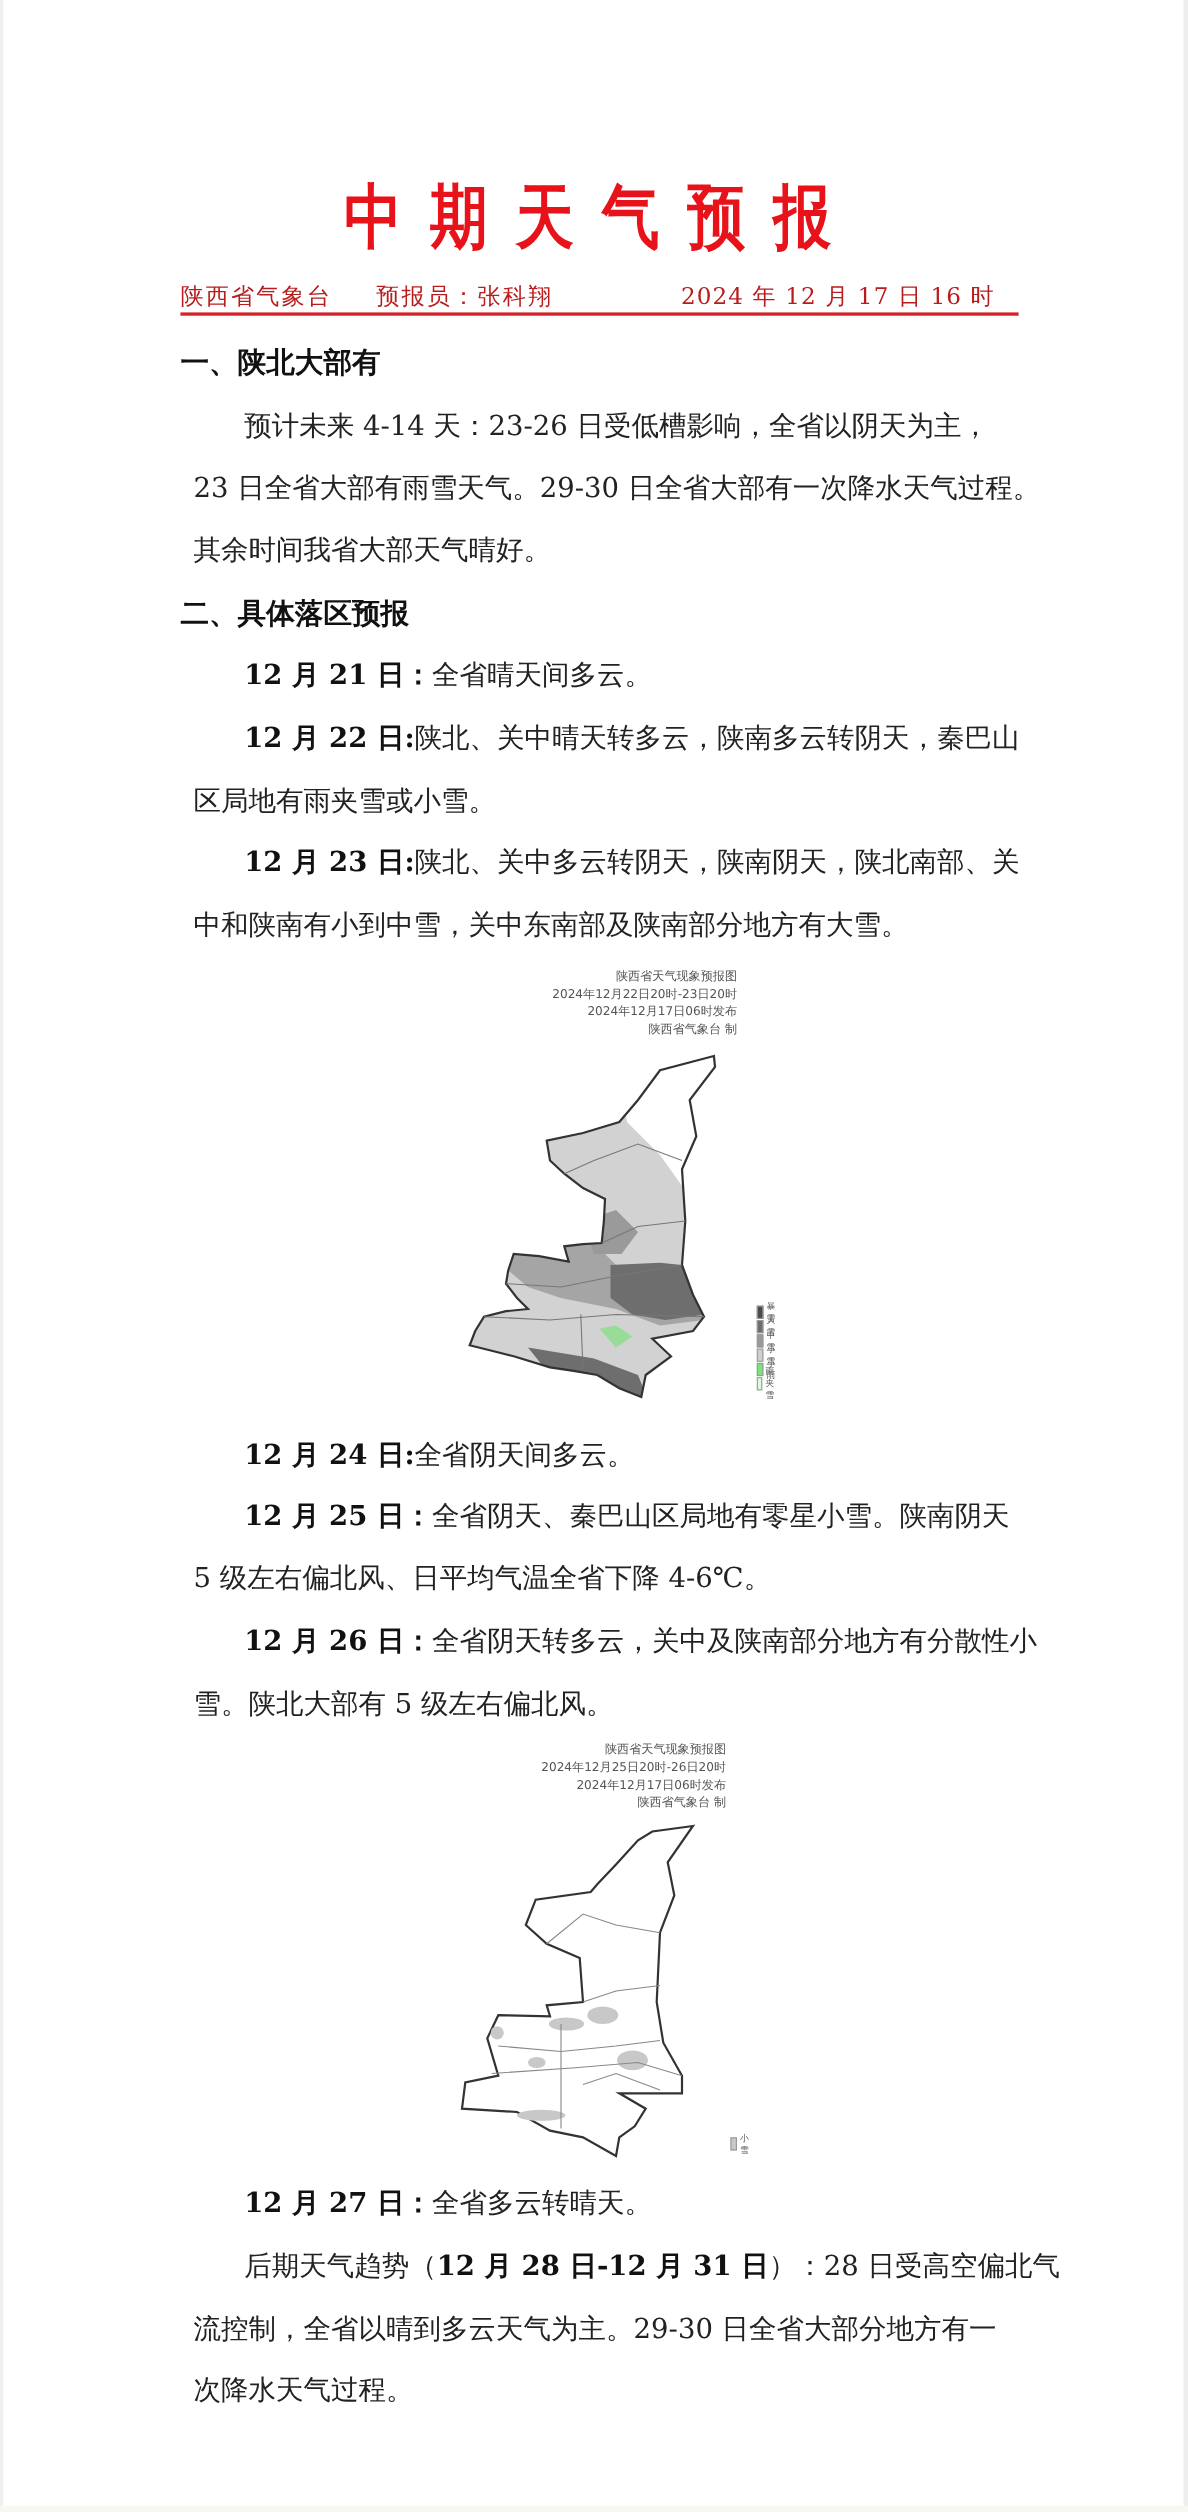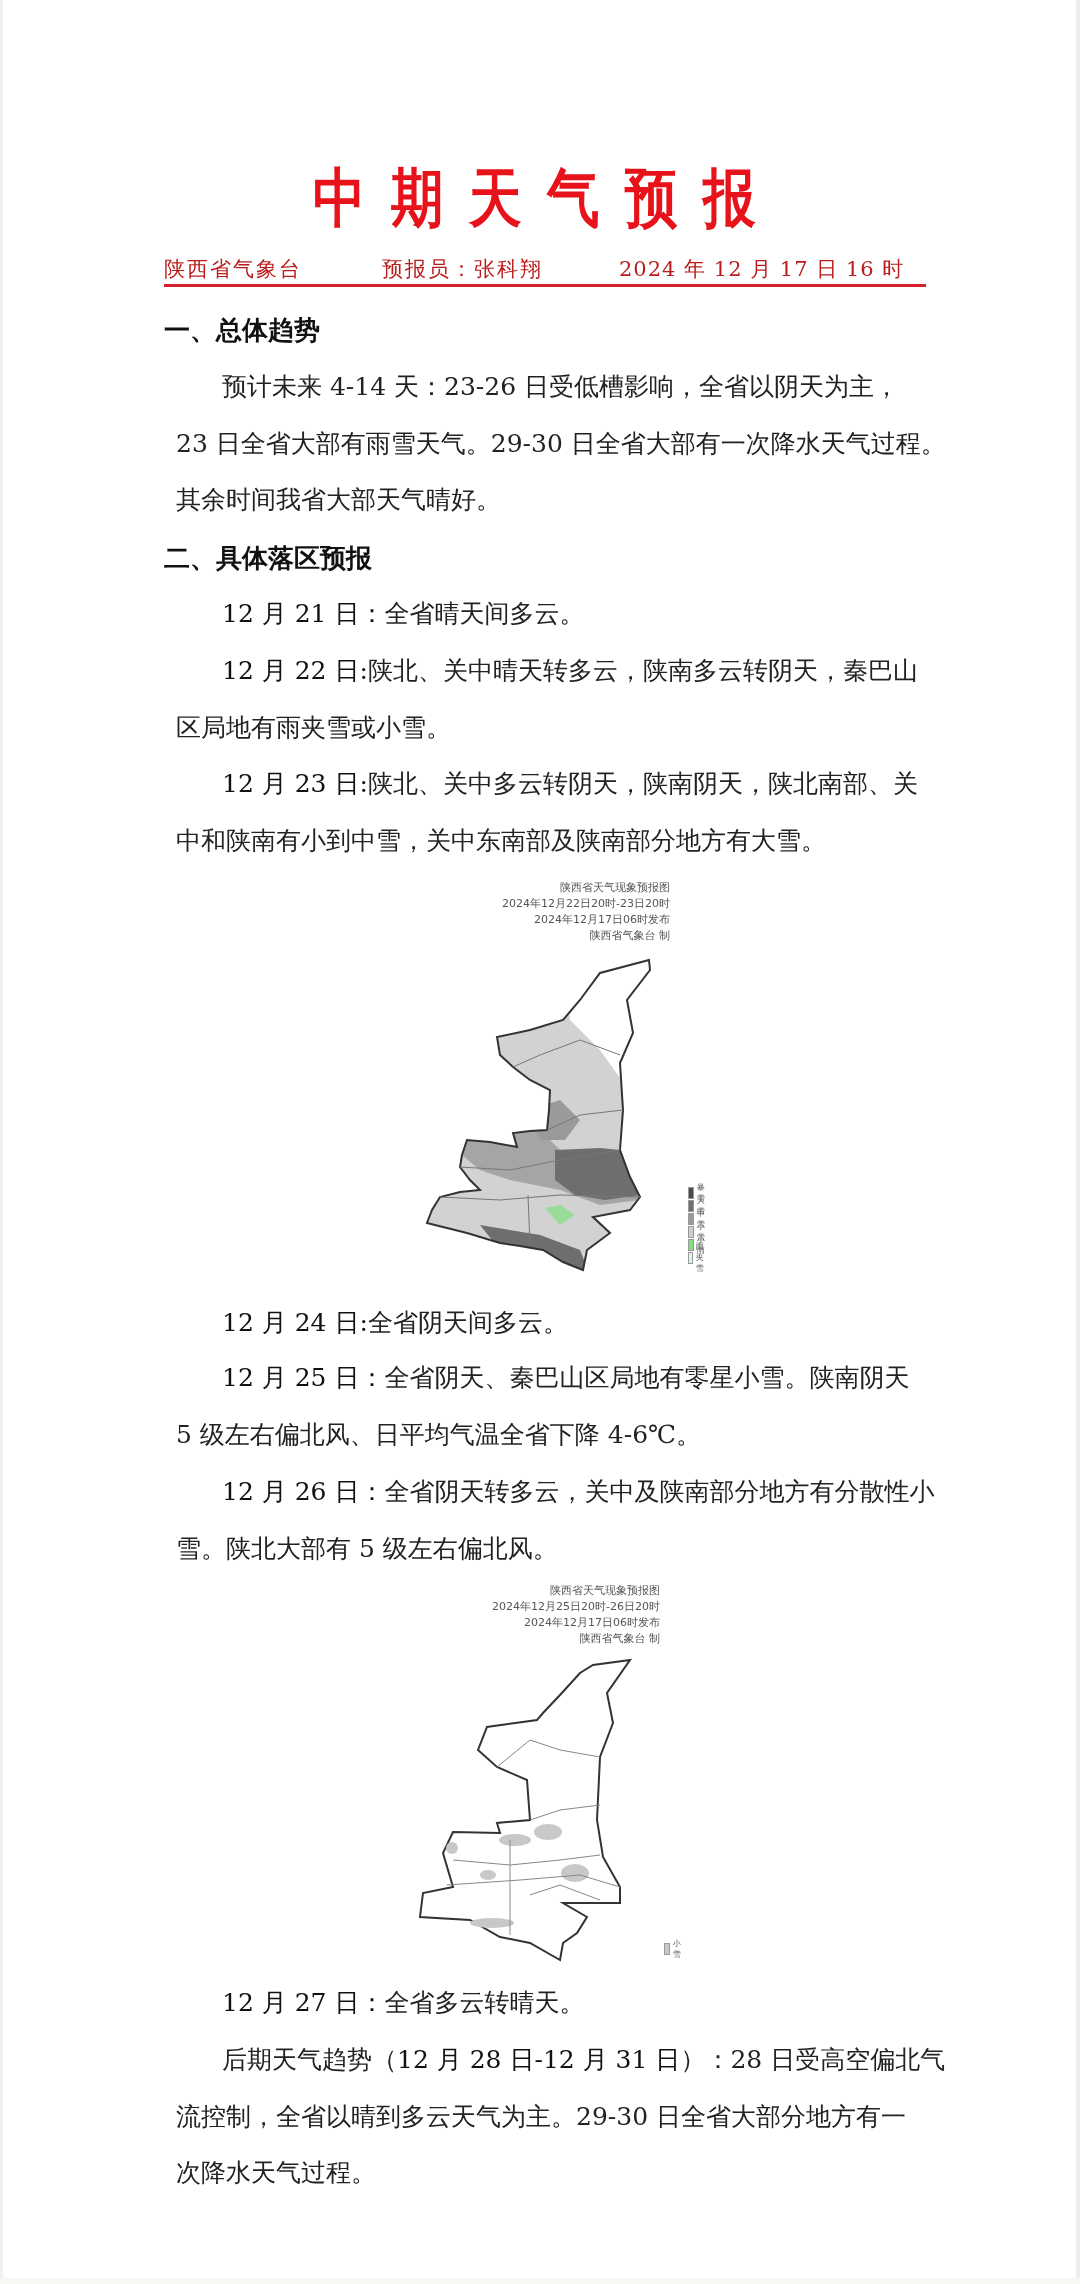--- a/index.html
+++ b/index.html
@@ -19,33 +19,33 @@
   }
   .title span { display: inline-block; transform: scaleX(0.82); }
 
   .meta-line {
     position: absolute; left: 164px; width: 762px; top: 254px; height: 30px;
     border-bottom: 3px solid #d4222a;
     font-family: "DejaVu Serif", serif; font-size: 21px; line-height: 30px;
     color: #b91c1c; transform-origin: left;
   }
   .meta-line .org { position: absolute; left: 0; top: 0; letter-spacing: 2px; }
-  .meta-line .forecaster { position: absolute; left: 178px; top: 0; letter-spacing: 2px; margin-left: 40px; }
+  .meta-line .forecaster { position: absolute; left: 178px; top: 0; letter-spacing: 2px; }
   .meta-line .date { position: absolute; left: 455px; top: 0; letter-spacing: 1px; }
 
   .h1 {
     position: absolute; left: 164px; font-family: "DejaVu Sans", sans-serif;
     font-weight: bold; font-size: 26px; line-height: 34px; color: #111;
   }
   .p {
     position: absolute; left: 176px; width: 780px;
     font-size: 25px; line-height: 34px; color: #222; white-space: nowrap;
   }
   .p.indent { left: 222px; }
-  .p .lead { font-weight: normal; color: #111; }
+  .p .lead { font-weight: bold; color: #111; }
 
   .map-box { position: absolute; }
   .map-caption {
     position: absolute; width: 300px; text-align: right;
     font-family: "DejaVu Sans", sans-serif; font-size: 11px; line-height: 16px; color: #555;
   }
   svg { position: absolute; overflow: visible; }
   .legend { position: absolute; font-family: "DejaVu Sans", sans-serif; font-size: 8px; color: #555; }
   .legend .row { display: flex; align-items: center; height: 13px; }
   .legend .sw { width: 8px; height: 12px; margin-right: 3px; border: 1px solid #999; box-sizing: border-box; }
@@ -60,21 +60,21 @@
 <div class="title">
   <span>中</span><span>期</span><span>天</span><span>气</span><span>预</span><span>报</span>
 </div>
 
 <div class="meta-line">
   <span class="org">陕西省气象台</span>
   <span class="forecaster">预报员：张科翔</span>
   <span class="date">2024 年 12 月 17 日 16 时</span>
 </div>
 
-<div class="h1" style="top:313px">一、总体趋势</div>
+<div class="h1" style="top:313px">一、陕北大部有</div>
 <div class="p indent" style="top:370px">预计未来 4-14 天：23-26 日受低槽影响，全省以阴天为主，</div>
 <div class="p" style="top:427px">23 日全省大部有雨雪天气。29-30 日全省大部有一次降水天气过程。</div>
 <div class="p" style="top:483px">其余时间我省大部天气晴好。</div>
 
 <div class="h1" style="top:541px">二、具体落区预报</div>
 
 <div class="p indent" style="top:597px"><span class="lead">12 月 21 日：</span><span>全省晴天间多云。</span></div>
 
 <div class="p indent" style="top:654px"><span class="lead">12 月 22 日:</span><span>陕北、关中晴天转多云，陕南多云转阴天，秦巴山</span></div>
 <div class="p" style="top:711px">区局地有雨夹雪或小雪。</div>

